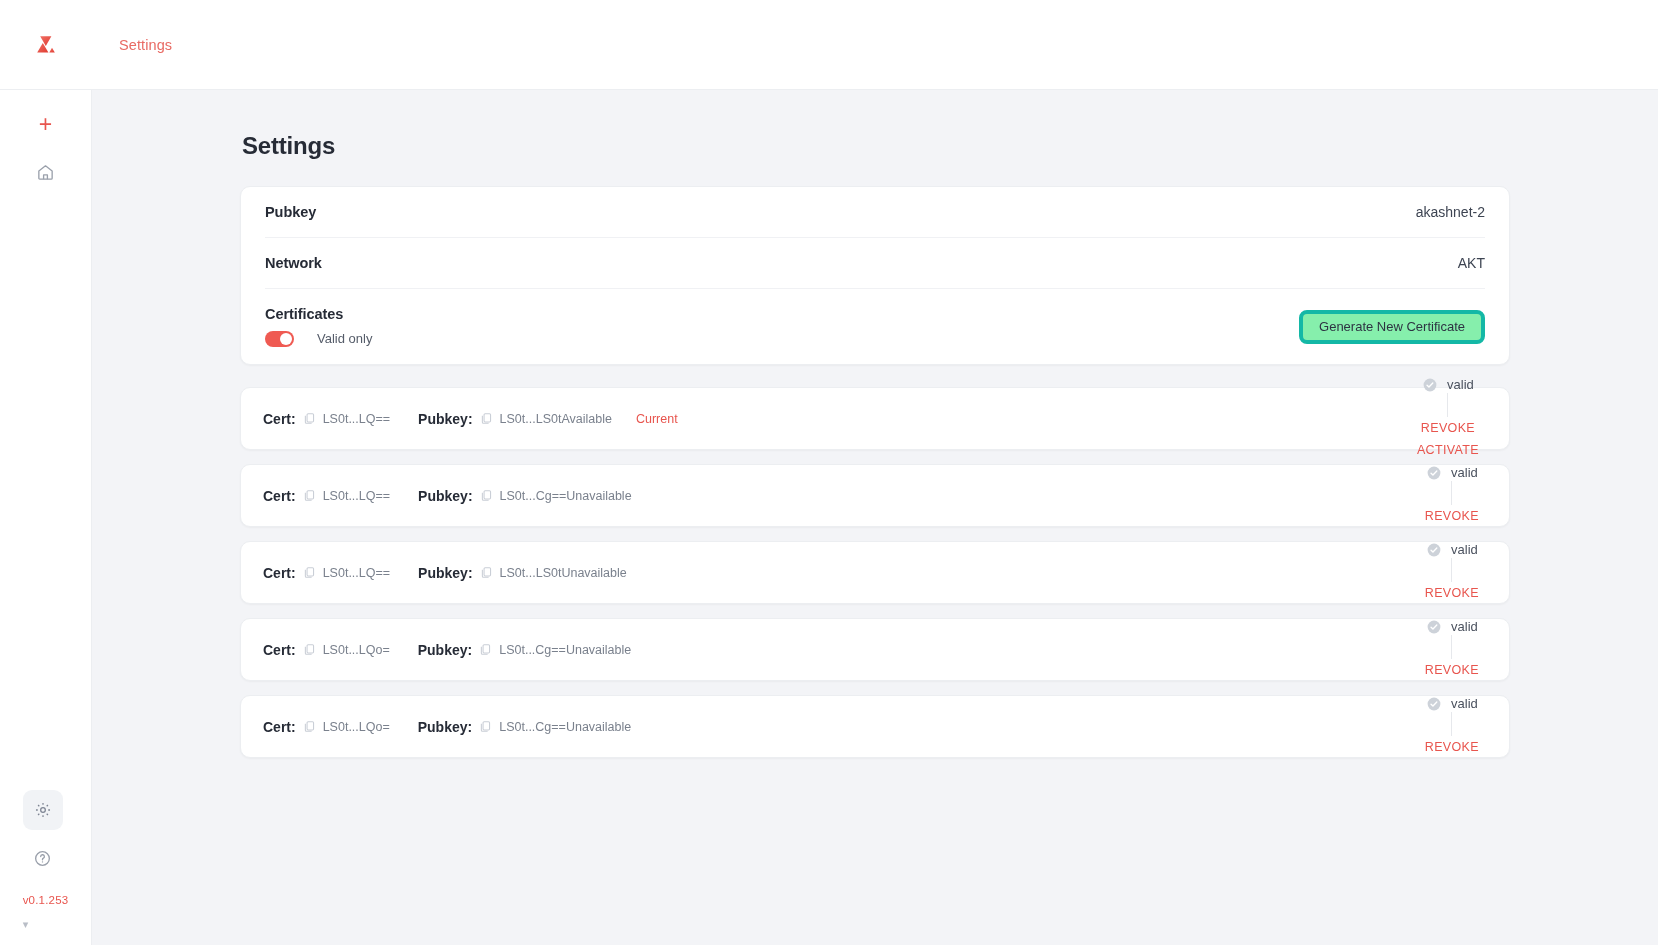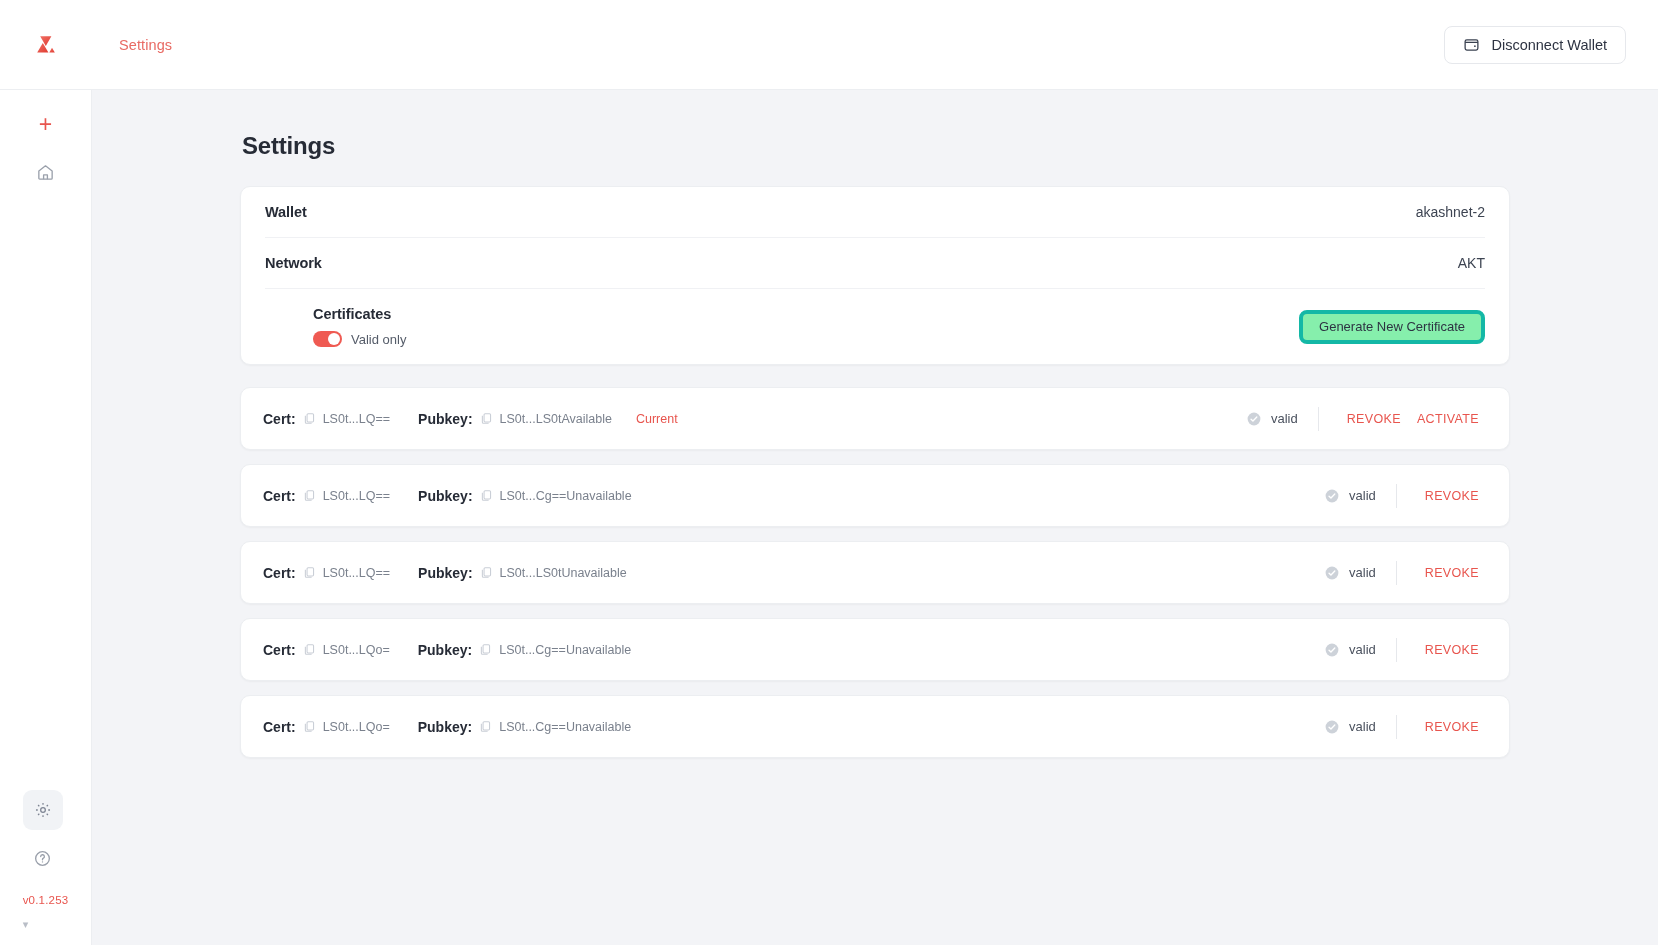--- a/index.html
+++ b/index.html
@@ -119,24 +119,24 @@
     font-weight: 700;
     color: #262b36;
     letter-spacing: -0.05px;
   }
   .row-value {
     margin-left: auto;
     font-size: 14px;
     color: #3d4452;
     align-self: center;
   }
-  .row-left { display: flex; flex-direction: column; gap: 9px; margin-left: 48px; }
+  .row-left { display: flex; flex-direction: column; gap: 9px; }
   .row-right { margin-left: auto; align-self: center; }
 
-  .toggle-line { display: flex; align-items: center; gap: 9px; }
+  .toggle-line { display: flex; align-items: flex-start; gap: 23px; }
   .toggle {
     width: 29px; height: 16px;
     border-radius: 9px;
     background: #ef5a52;
     position: relative;
     cursor: pointer;
     flex: 0 0 auto;
   }
   .toggle::after {
     content: "";
@@ -174,21 +174,21 @@
   .cert-field { display: flex; align-items: center; gap: 7px; }
   .cert-key { font-size: 14px; font-weight: 700; color: #262b36; }
   .cert-val { font-size: 12.5px; color: #7a818d; white-space: nowrap; }
   .copy-ico { color: #c9ced6; display: flex; cursor: pointer; }
   .cert-field + .cert-field { margin-left: 28px; }
   .cert-current {
     margin-left: 24px;
     font-size: 12.5px;
     color: #e8554e;
   }
-  .cert-right { margin-left: auto; display: flex; align-items: center; }
+  .cert-right { margin-left: auto; display: flex; align-items: center; flex-direction: column; }
   .cert-status { display: flex; align-items: center; gap: 9px; }
   .cert-status-text { font-size: 13px; color: #4a515e; }
   .vsep { width: 1px; height: 24px; background: #e6e8ec; margin: 0 20px; }
   .cert-action {
     font-size: 12.5px;
     color: #e8554e;
     letter-spacing: .35px;
     cursor: pointer;
     padding: 4px 8px;
   }
@@ -207,32 +207,20 @@
             <stop offset="0%" stop-color="#f06f64"></stop>
             <stop offset="100%" stop-color="#e03b31"></stop>
           </linearGradient>
         </defs>
         <path d="M7.2 4.2h11.2l-5.6 9.7z" fill="url(#lg)"></path>
         <path d="M4.2 20.6l5.6-9.7 5.6 9.7z" fill="url(#lg)"></path>
         <path d="M16.3 20.6h5.5l-2.8-4.8z" fill="url(#lg)"></path>
       </svg>
     </div>
     <div class="nav-breadcrumb">Settings</div>
-    <div class="topbar-right">
-      <button class="wallet-btn">
-        <span>
-          <svg width="17" height="17" viewBox="0 0 20 20" fill="none" stroke="#3a4150" stroke-width="1.5">
-            <rect x="2.5" y="4.5" width="15" height="12" rx="2"></rect>
-            <path d="M2.5 7.5h15"></path>
-            <circle cx="14" cy="12" r="1" fill="#3a4150" stroke="none"></circle>
-          </svg>
-        </span>
-        <span>Disconnect Wallet</span>
-      </button>
-    </div>
   </div>
 
   <div class="rail">
     <div class="rail-top">
       <div class="rail-btn plus">+</div>
       <div class="rail-btn">
         <svg width="19" height="19" viewBox="0 0 20 20" fill="none" stroke="#9aa0ab" stroke-width="1.4" stroke-linejoin="round">
           <path d="M3 8.5 10 3l7 5.5V16a1 1 0 0 1-1 1H4a1 1 0 0 1-1-1z"></path>
           <path d="M8 17v-4.5h4V17"></path>
         </svg>
@@ -258,21 +246,21 @@
   </div>
 
   <div class="content">
     <div class="page-wrap">
 
       <div class="page-title">Settings</div>
 
       <div class="card">
 
         <div class="settings-row">
-          <div class="row-label">Wallet</div>
+          <div class="row-label">Pubkey</div>
           <div class="row-value">akashnet-2</div>
         </div>
 
         <div class="settings-row">
           <div class="row-label">Network</div>
           <div class="row-value">AKT</div>
         </div>
 
         <div class="settings-row tall">
           <div class="row-left">

